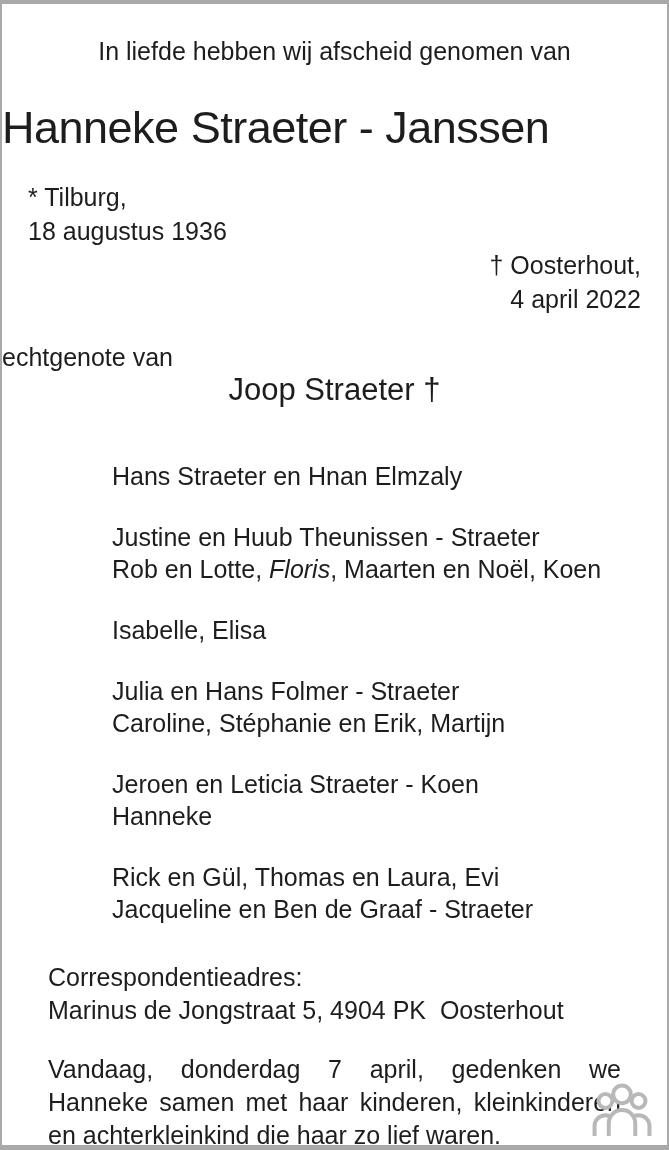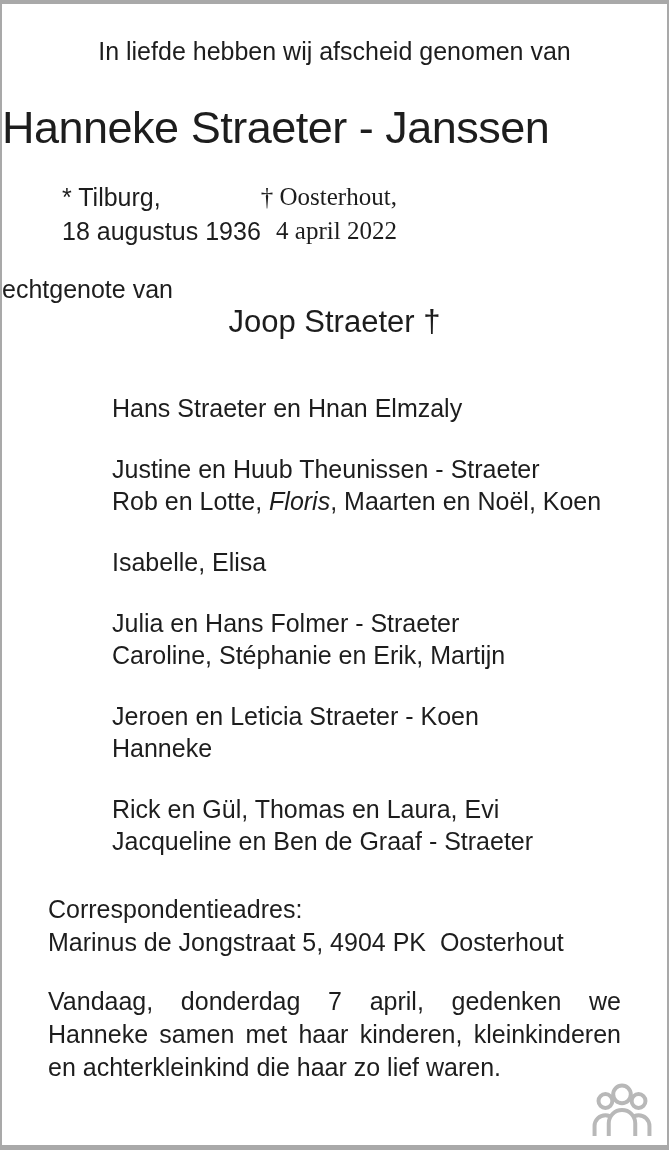--- a/index.html
+++ b/index.html
@@ -32,26 +32,28 @@
   }
   .deceased-name {
     margin-top: 36px;
     font-size: 45px;
     line-height: 52px;
     font-weight: 400;
     letter-spacing: -0.5px;
   }
   .dates-row {
     display: flex;
+    justify-content: space-between;
     margin-top: 26px;
-    padding: 0 60px;
+    padding: 0 26px;
     font-size: 25px;
     line-height: 34px;
+    flex-direction: column;
   }
-  .death-block { text-align: right; font-family: Liberation Serif, serif; }
+  .death-block { text-align: right; }
   .spouse-intro {
     margin-top: 26px;
     font-size: 25px;
     line-height: 30px;
   }
   .spouse-name {
     margin-top: 0;
     text-align: center;
     font-size: 31px;
     line-height: 36px;

